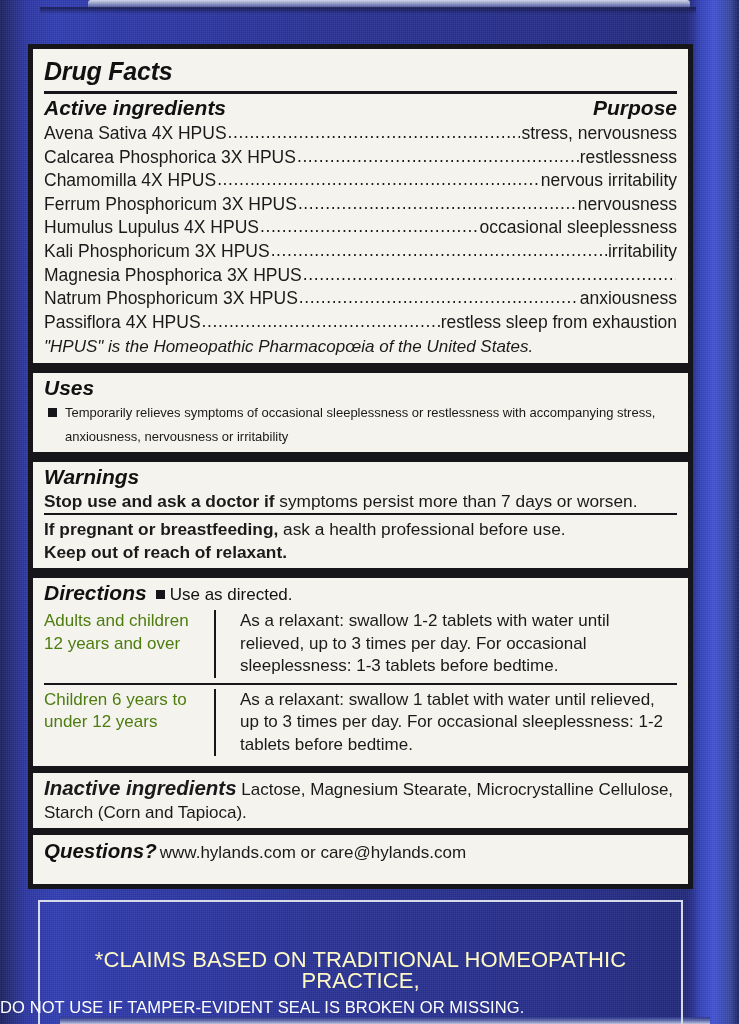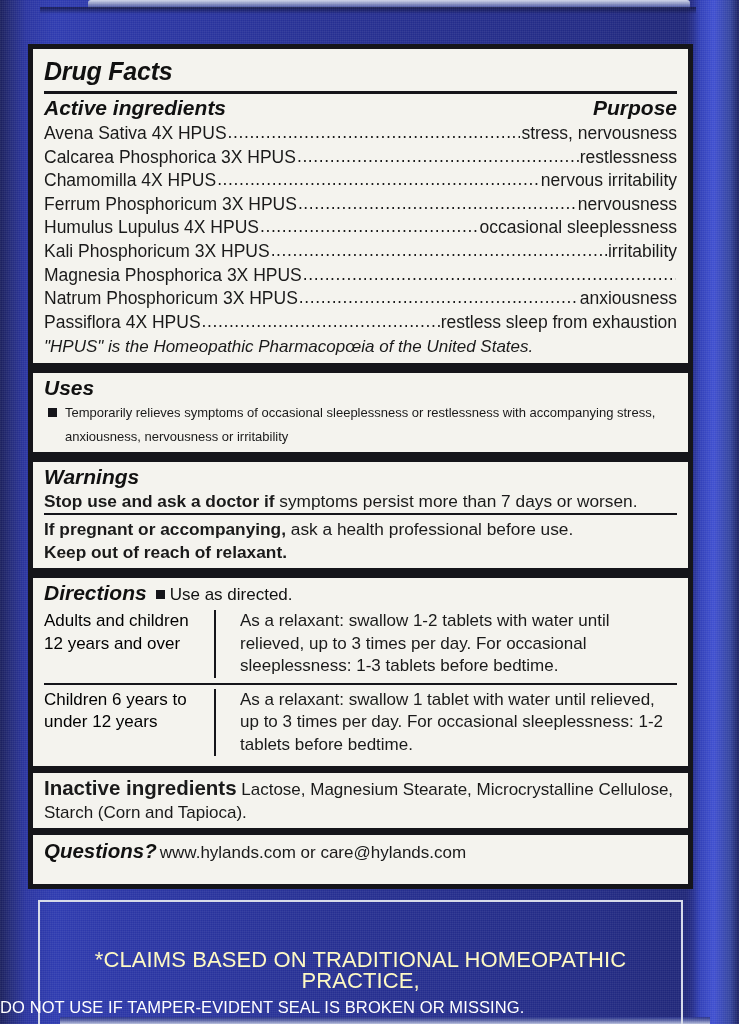--- a/index.html
+++ b/index.html
@@ -183,41 +183,42 @@
   .dir-table { padding: 0 11px; }
   .dir-row {
     display: flex;
     padding: 4px 0 5px 0;
   }
   .dir-row + .dir-row { border-top: 2px solid #15151a; }
   .dir-age {
     flex: 0 0 170px;
     font-size: 17px;
     line-height: 22.5px;
-    color: #000000;
+    color: #4d7c0f;
     padding-right: 8px;
   }
   .dir-dose {
     flex: 1 1 auto;
     font-size: 17px;
     line-height: 22.5px;
     color: #1a1a1a;
     border-left: 2px solid #15151a;
     padding-left: 24px;
   }
 
   
   .inactive {
     font-size: 17px;
     line-height: 23px;
     padding: 3px 11px 4px 11px;
     color: #1a1a1a;
   }
   .inactive .lead {
     font-weight: bold;
+    font-style: italic;
     font-size: 20.5px;
   }
   .questions {
     display: flex;
     align-items: baseline;
     gap: 3px;
     padding: 4px 11px 5px 11px;
   }
   .questions .lead {
     font-weight: bold;
@@ -334,21 +335,21 @@
   </div>
 
   <div class="bar-thick"></div>
 
   <div class="sec-head">Warnings</div>
   <div class="warn-line">
     <b>Stop use and ask a doctor if</b><span> symptoms persist more than 7 days or worsen.</span>
   </div>
   <div class="rule-thin"></div>
   <div class="warn-line" style="padding-top:3px">
-    <b>If pregnant or accompanying,</b><span> ask a health professional before use.</span>
+    <b>If pregnant or breastfeeding,</b><span> ask a health professional before use.</span>
   </div>
   <div class="warn-line" style="padding-bottom:4px">
     <b>Keep out of reach of relaxant.</b>
   </div>
 
   <div class="bar-thick"></div>
 
   <div class="sec-head inline">
     <span>Directions</span>
     <span class="tail"><span class="sq-inline"></span><span>Use as directed.</span></span>

